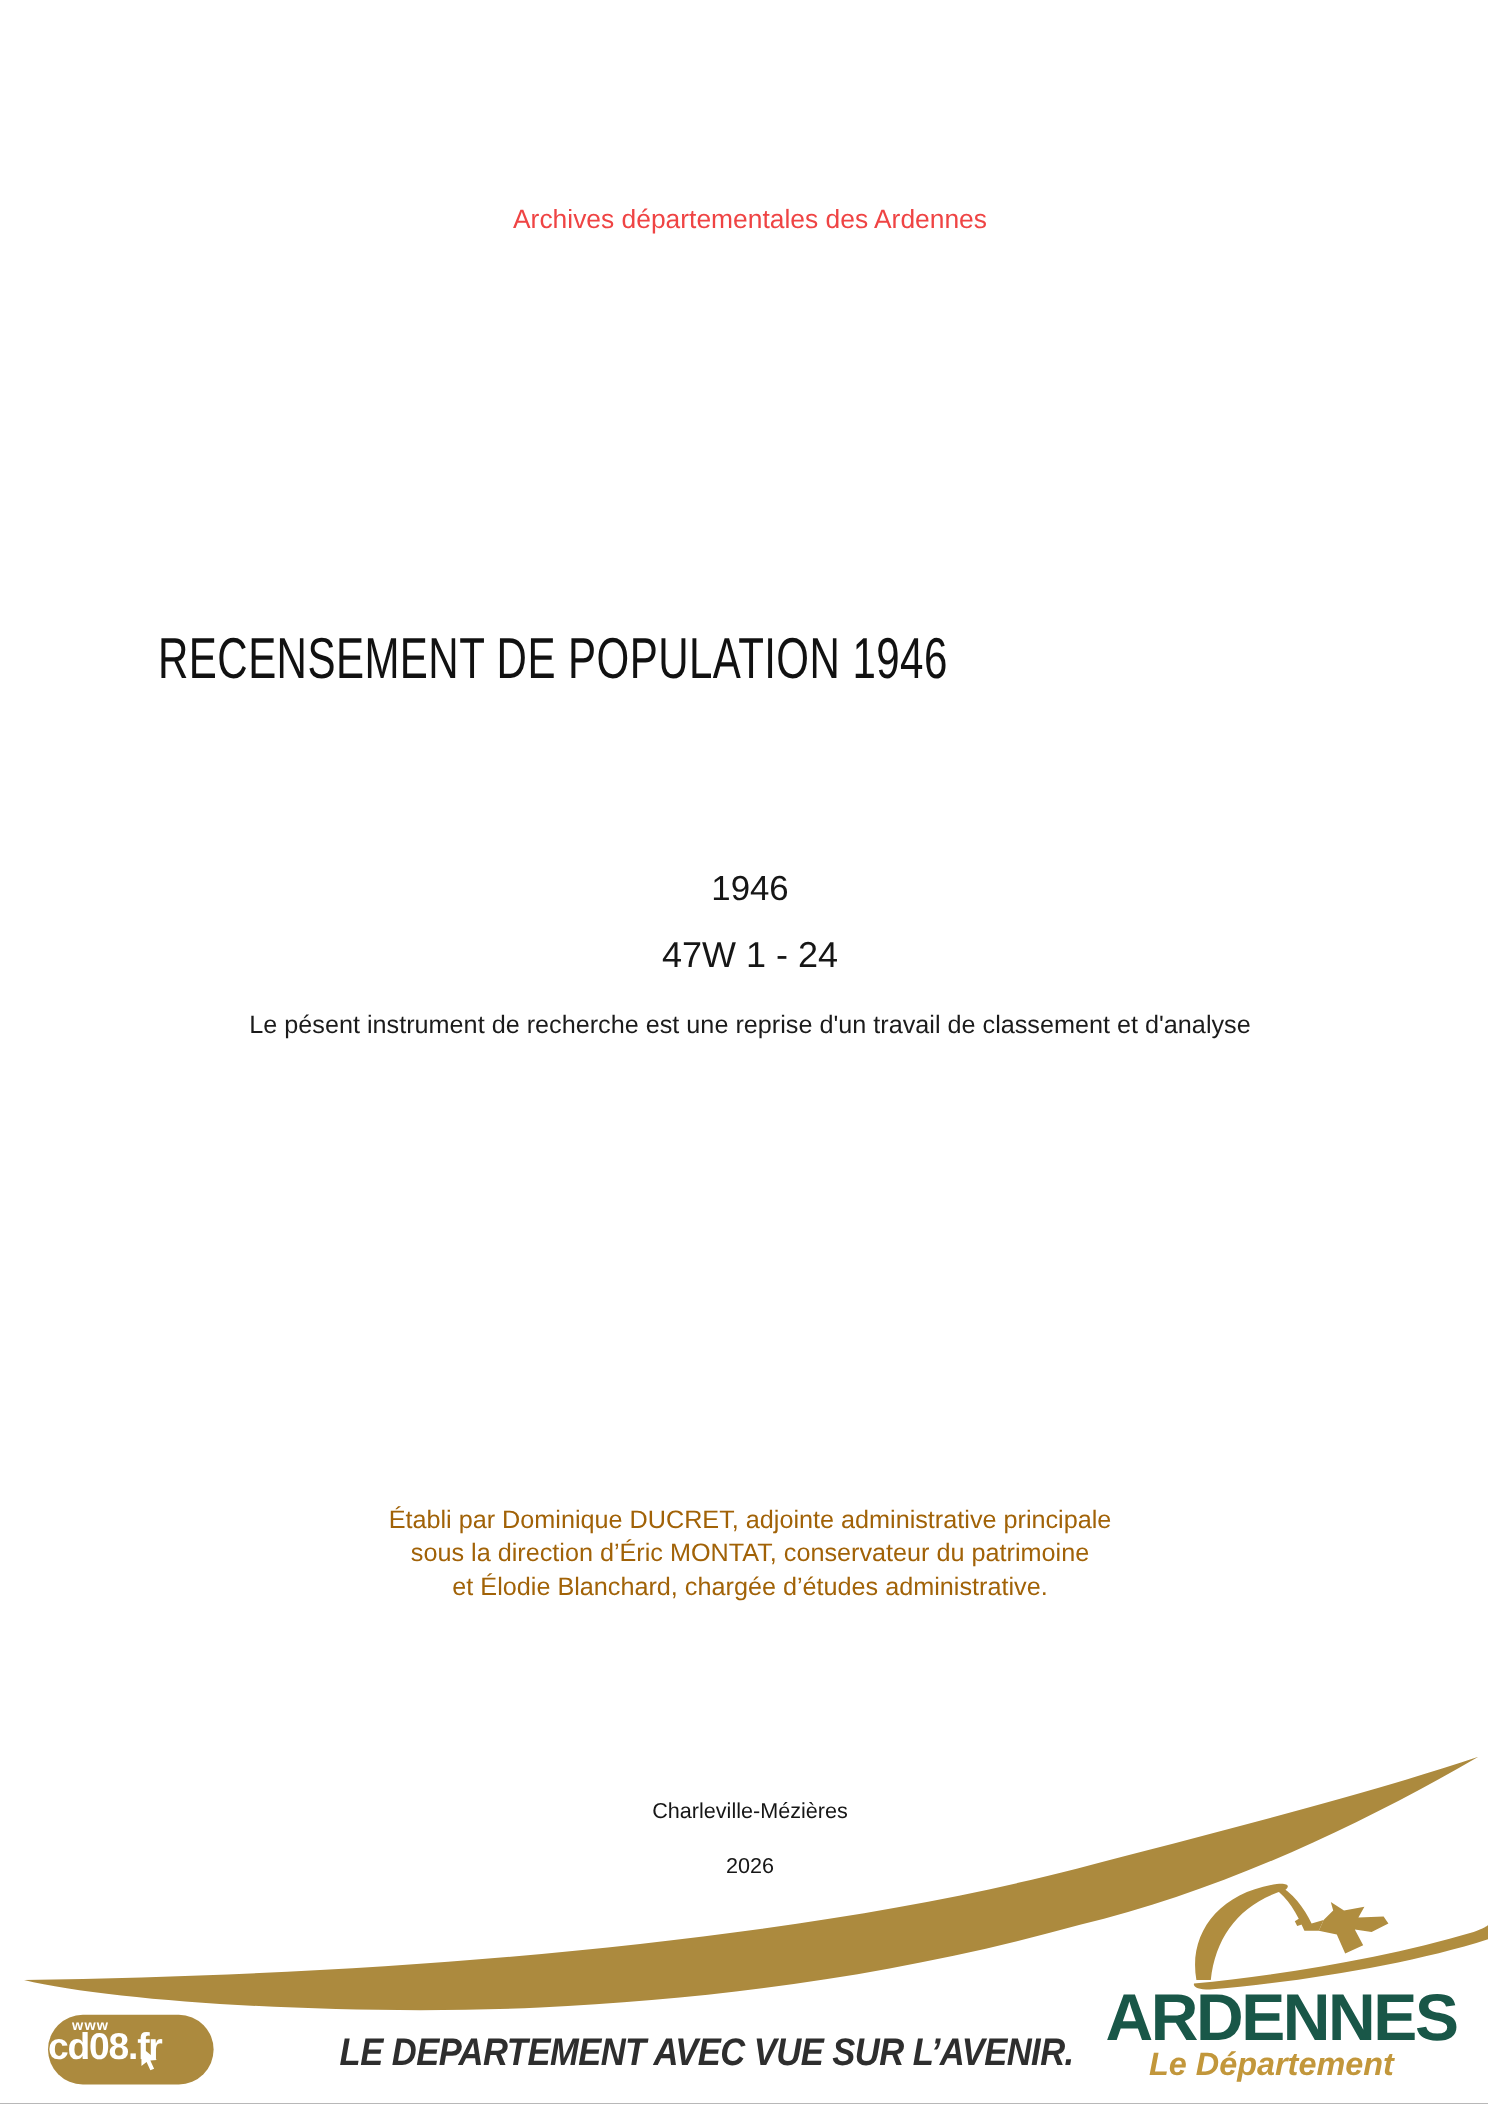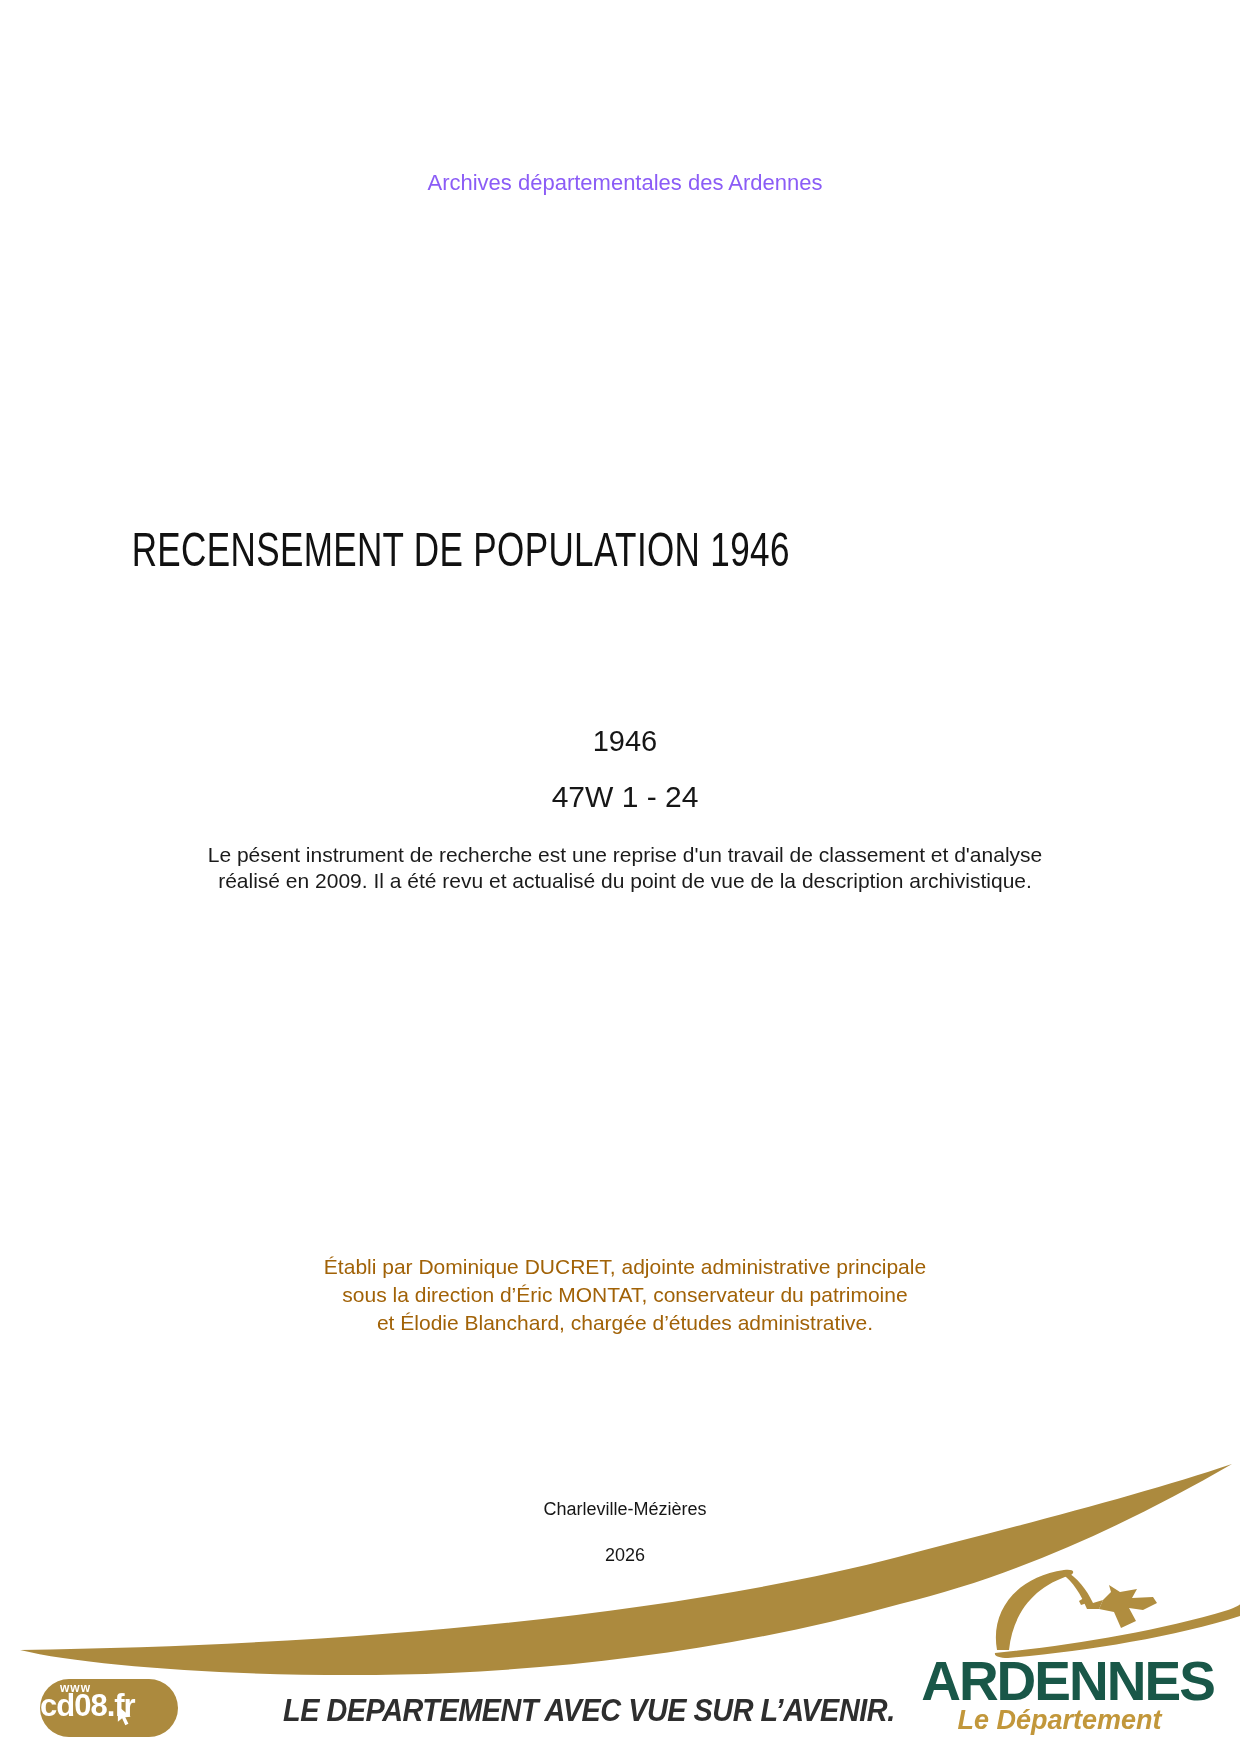--- a/index.html
+++ b/index.html
@@ -9,21 +9,21 @@
     margin:0 auto;
     background:#ffffff;
     overflow:hidden;
     font-family:"Liberation Sans", sans-serif;
     color:#161616;
   }
   .centerline{
     position:absolute;left:10px;right:0;
     text-align:center;white-space:nowrap;
   }
-  .institution{top:170px;font-size:22px;color:#8b5cf6;}
+  .institution{top:170px;font-size:22px;color:#ef4444;}
   .title-wrap{top:522px;display:flex;justify-content:flex-start;}
   .title-wrap span{
     display:inline-block;font-size:48px;letter-spacing:.5px;
     transform:scaleX(.73);transform-origin:center top;color:#111;
   }
   .date-line{top:725px;font-size:29px;}
   .reference-line{top:780px;font-size:30px;}
   .note{top:842px;font-size:21px;line-height:26px;color:#1b1b1b;}
   .credits{top:1253px;font-size:21px;line-height:28px;color:#a16207;}
   .place-line{top:1499px;font-size:18px;}
@@ -75,21 +75,20 @@
   <div class="centerline title-wrap">
     <span>RECENSEMENT DE POPULATION 1946</span>
   </div>
 
   <div class="centerline date-line">1946</div>
 
   <div class="centerline reference-line">47W 1 - 24</div>
 
   <div class="centerline note">
     <div>Le pésent instrument de recherche est une reprise d'un travail de classement et d'analyse</div>
-    <div>réalisé en 2009. Il a été revu et actualisé du point de vue de la description archivistique.</div>
   </div>
 
   <div class="centerline credits">
     <div>Établi par Dominique DUCRET, adjointe administrative principale</div>
     <div>sous la direction d’Éric MONTAT, conservateur du patrimoine</div>
     <div>et Élodie Blanchard, chargée d’études administrative.</div>
   </div>
 
   <div class="centerline place-line">Charleville-Mézières</div>
 

